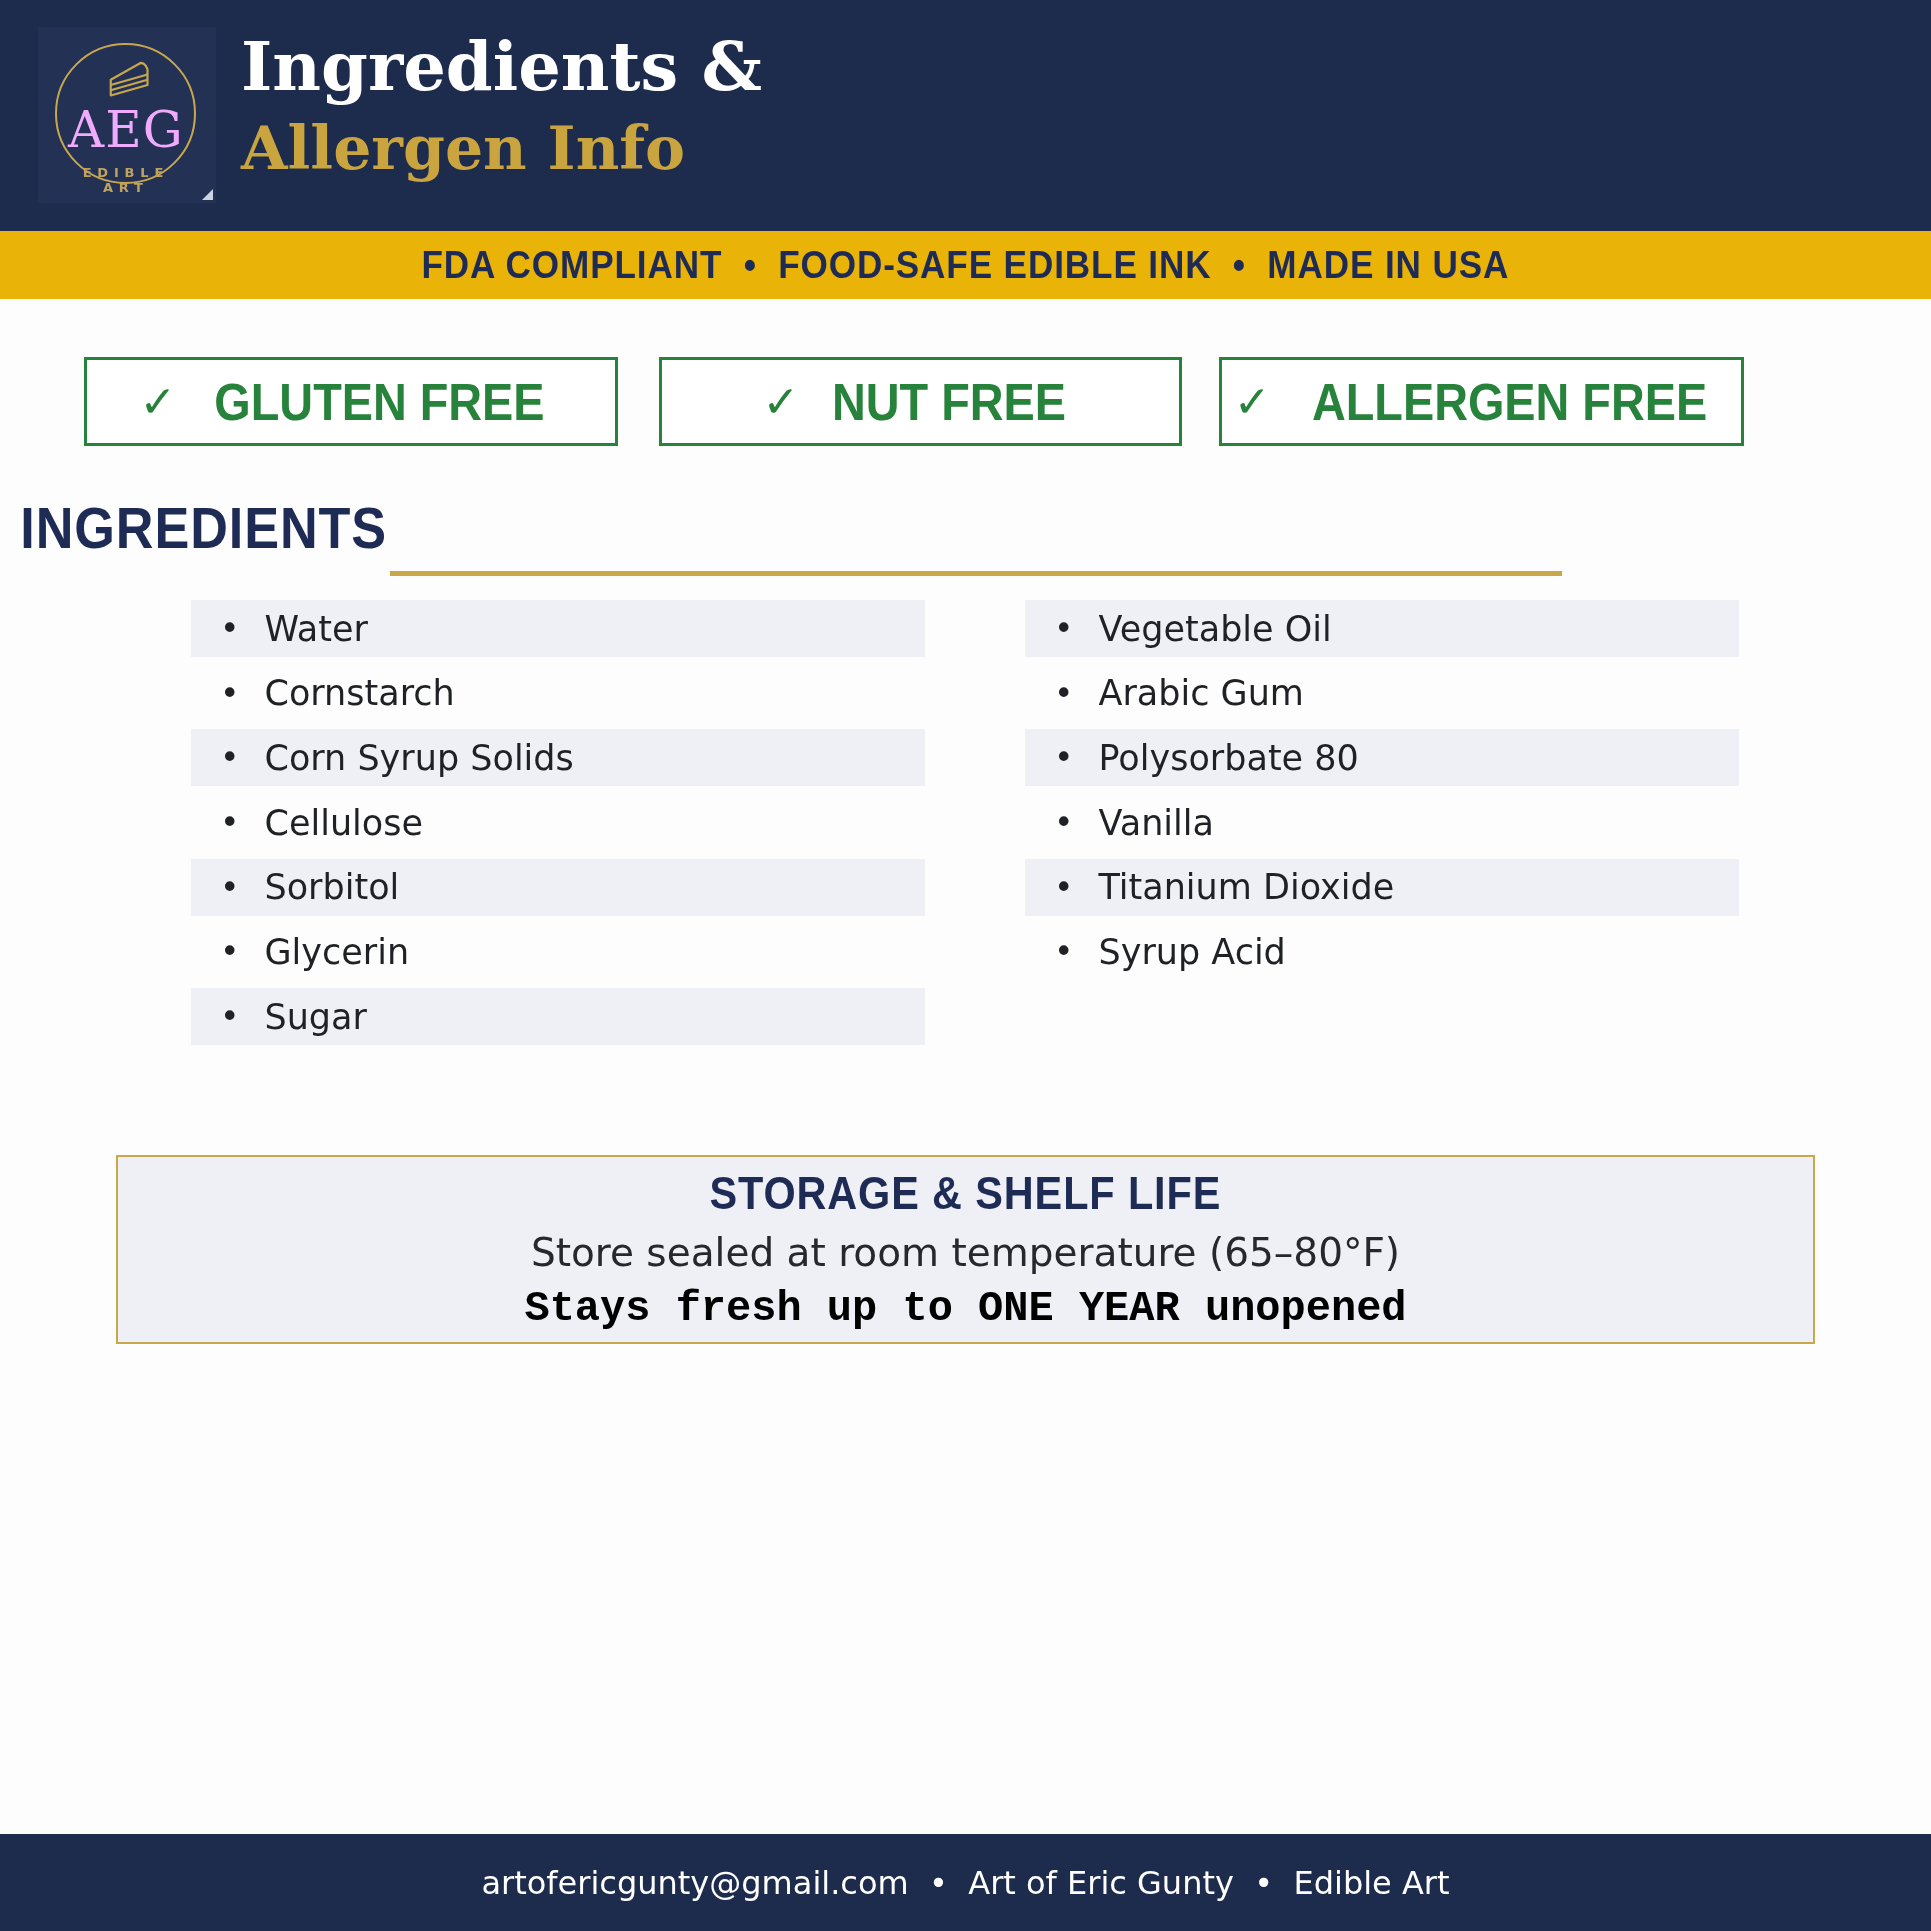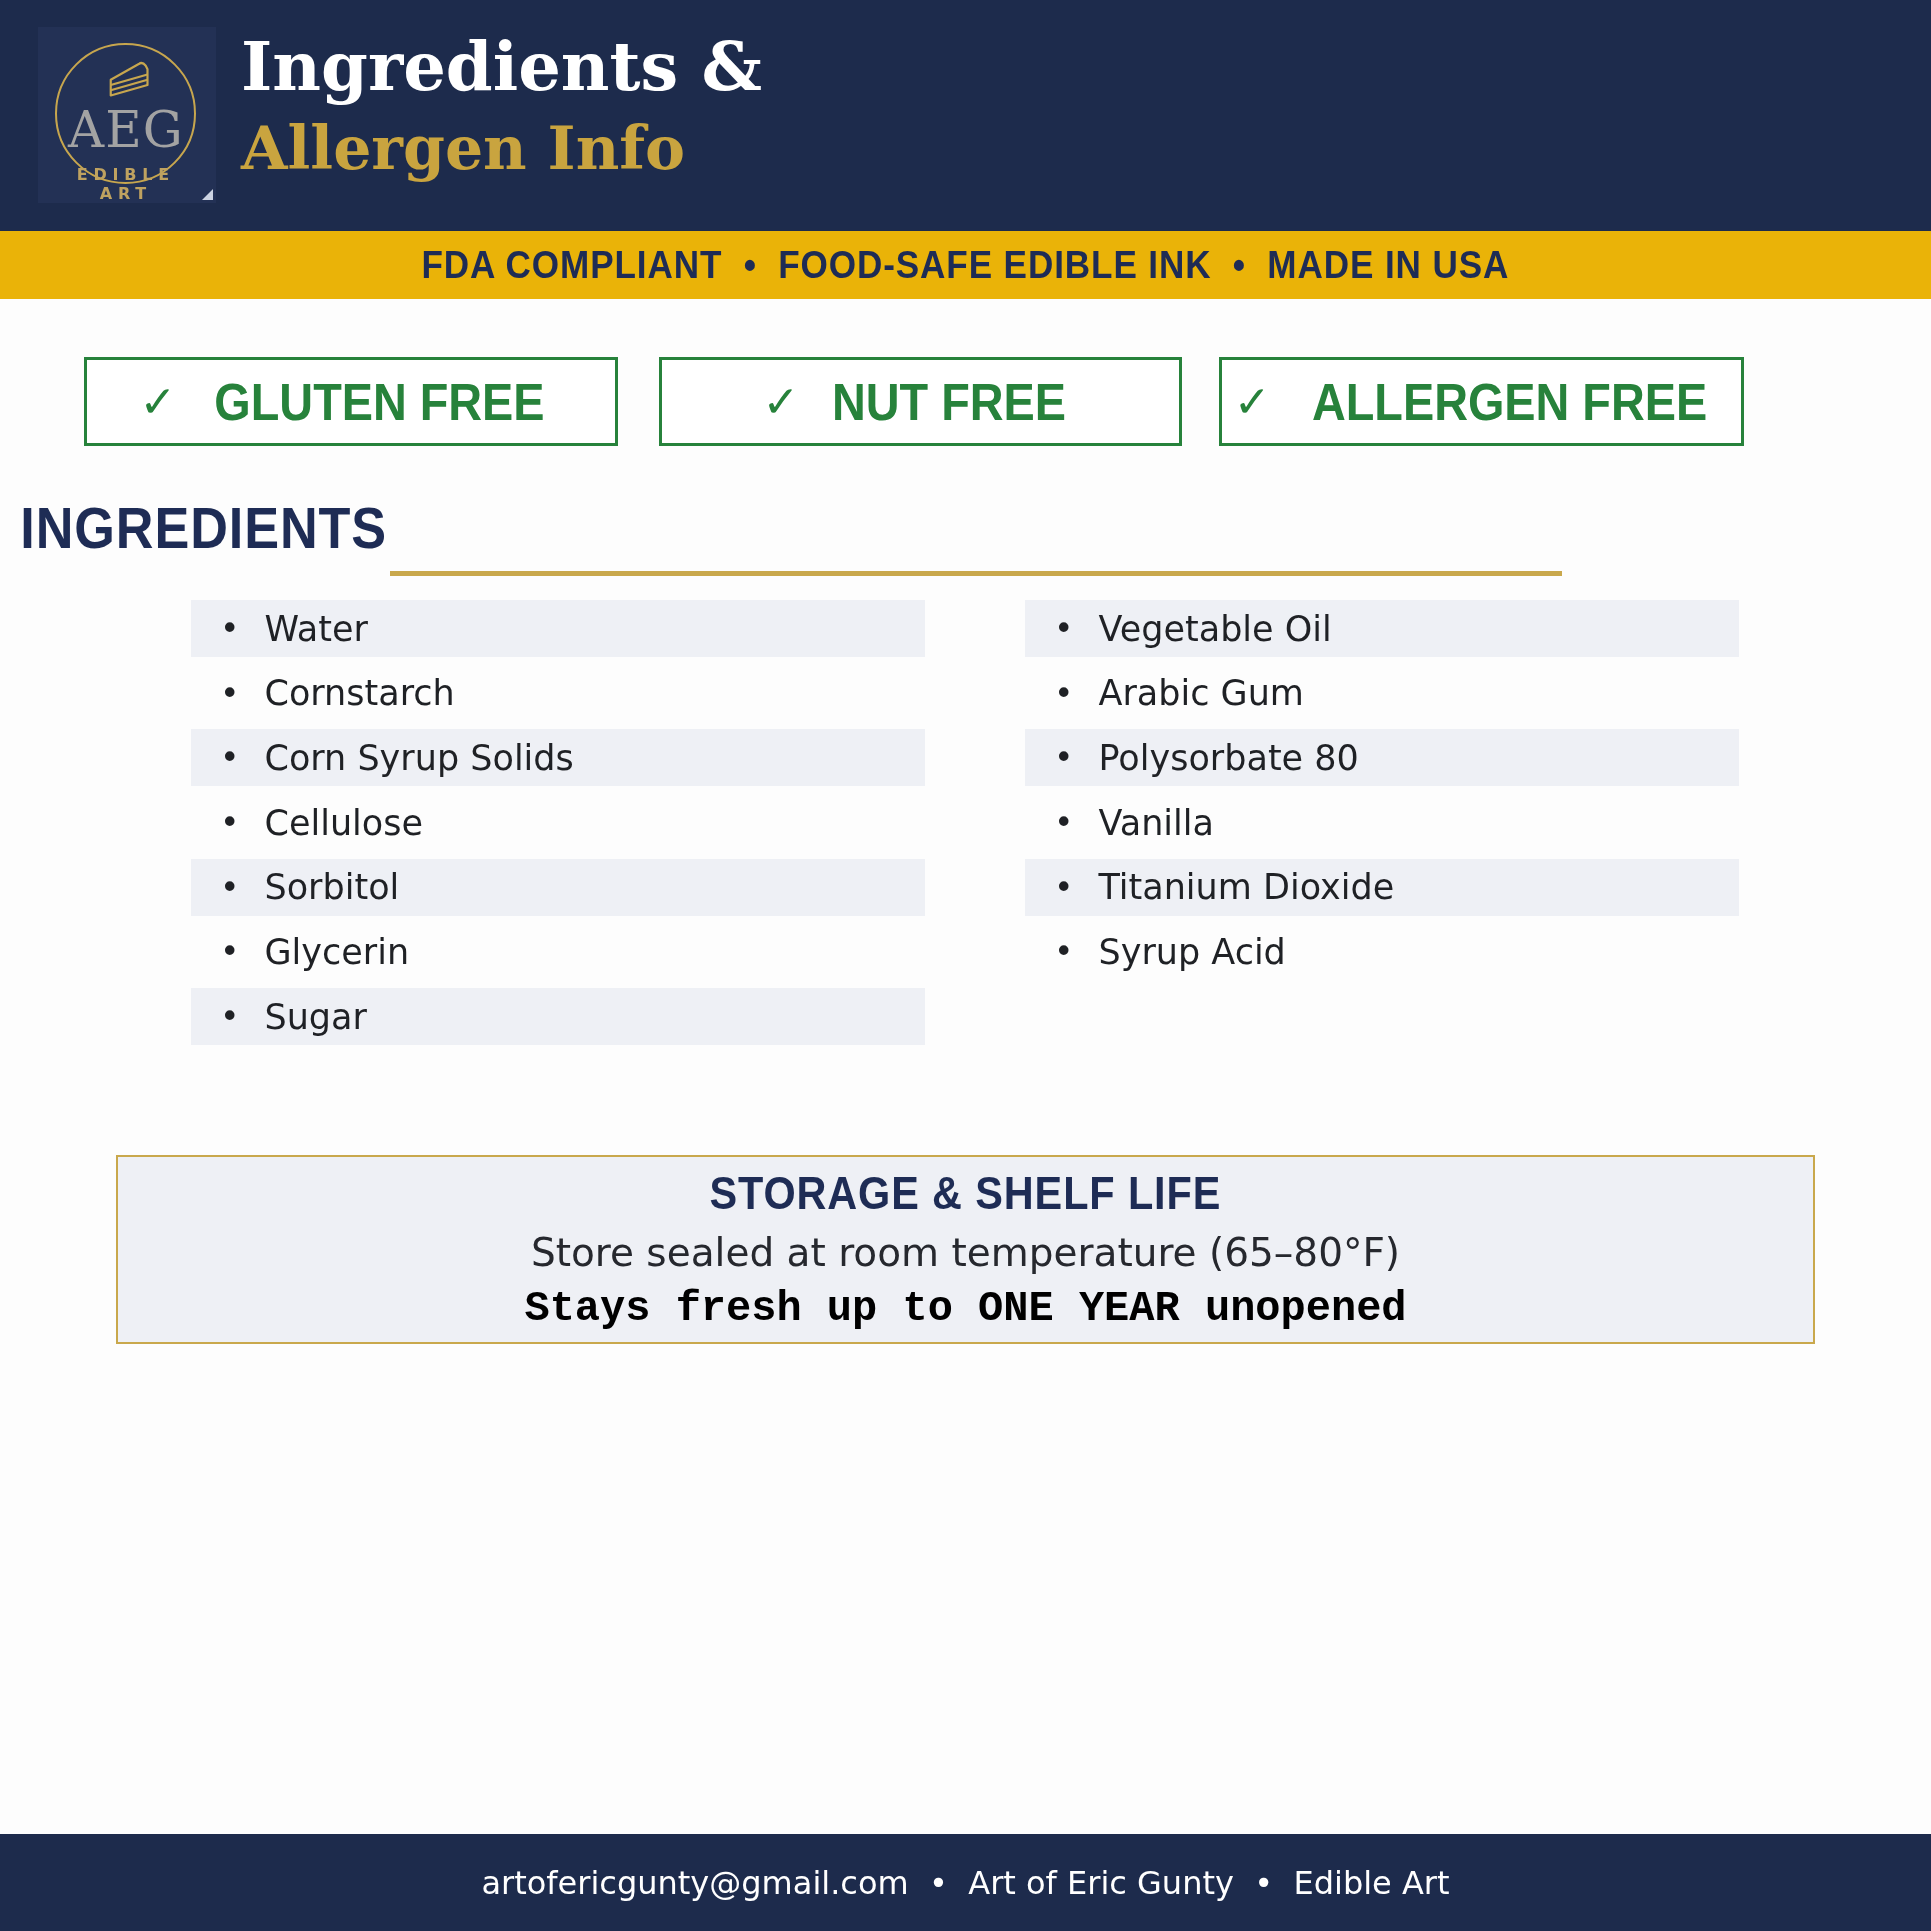--- a/index.html
+++ b/index.html
@@ -13,25 +13,25 @@
   
   .header{position:absolute;left:0;top:0;width:1931px;height:231px;background:#1d2b4c;}
   .logo{position:absolute;left:38px;top:27px;width:178px;height:176px;background:#233155;}
   .logo-circle{
     position:absolute;left:17.4px;top:16.4px;width:137px;height:137px;
     border:2.9px solid #c7a64e;border-radius:50%;
   }
   .cake{position:absolute;left:50%;top:9.7px;transform:translateX(-46%);}
   .monogram{
     position:absolute;left:0;top:56px;width:100%;text-align:center;
-    font-family:"DejaVu Serif",serif;font-weight:normal;font-size:50px;color:#a3a3a3;letter-spacing:1px;
+    font-family:"DejaVu Serif",serif;font-weight:normal;font-size:50px;color:#f0abfc;letter-spacing:1px;
   }
   .tagline{
     position:absolute;left:0;top:120px;width:100%;text-align:center;
-    font-size:16px;color:#bfa260;letter-spacing:5.8px;font-weight:bold;
+    font-size:13px;color:#bfa260;letter-spacing:5.8px;font-weight:bold;
   }
   .corner-artifact{
     position:absolute;right:2.9px;bottom:2.9px;width:0;height:0;
     border-left:11.6px solid transparent;border-bottom:11.6px solid #ccd3e2;
   }
   .title1{
     position:absolute;left:241px;top:33px;
     font-family:"DejaVu Serif",serif;font-weight:bold;font-size:67px;color:#ffffff;line-height:1;
   }
   .title2{

